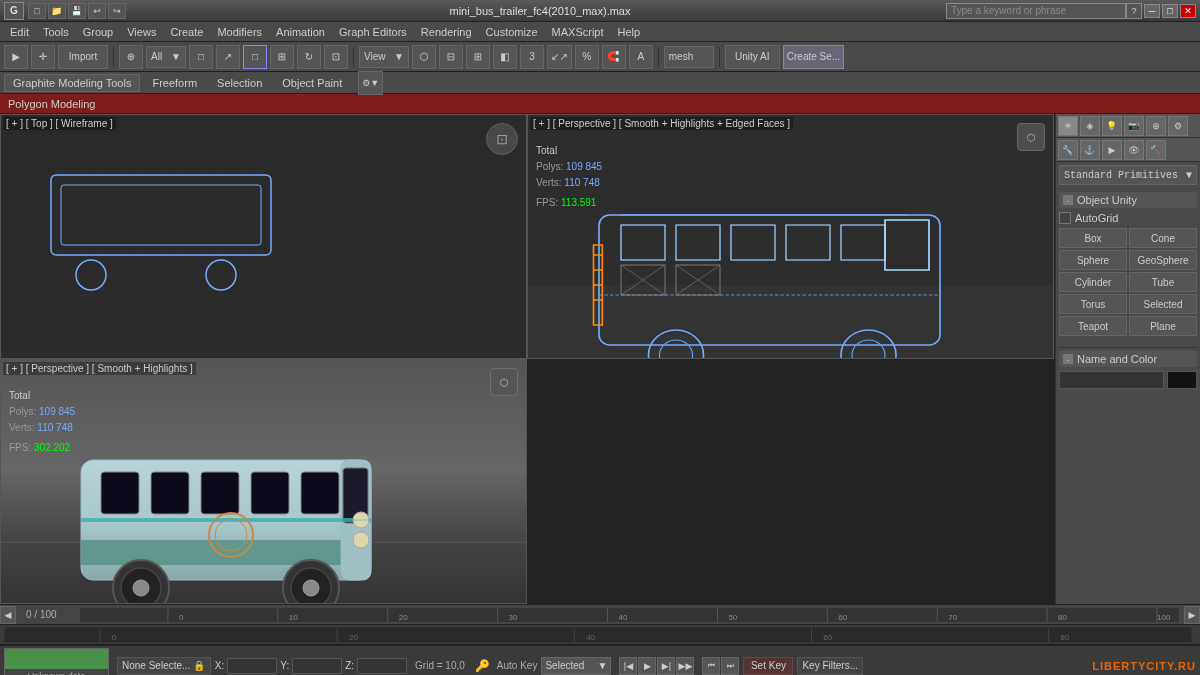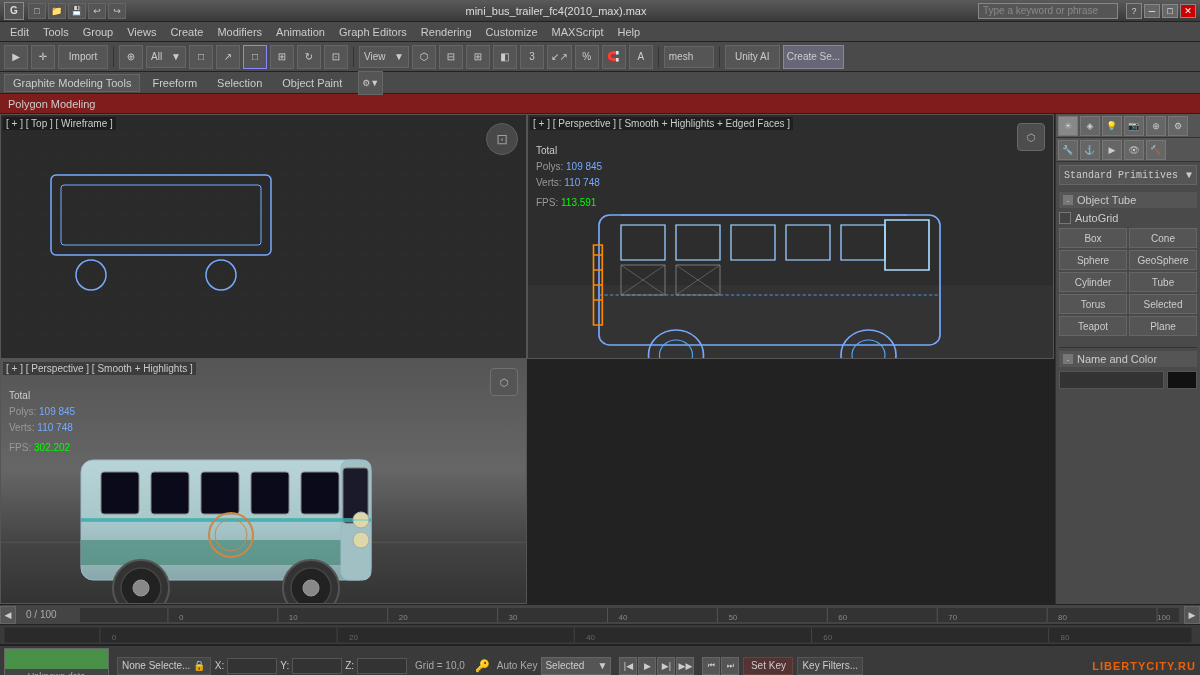--- a/index.html
+++ b/index.html
@@ -123,21 +123,21 @@
   </div>
 
   <div style="display:flex;gap:2px;margin-right:8px;">
     <div style="width:18px;height:16px;background:#555;border:1px solid #666;display:flex;align-items:center;justify-content:center;font-size:9px;color:#ccc;">□</div>
     <div style="width:18px;height:16px;background:#555;border:1px solid #666;display:flex;align-items:center;justify-content:center;font-size:9px;color:#ccc;">📁</div>
     <div style="width:18px;height:16px;background:#555;border:1px solid #666;display:flex;align-items:center;justify-content:center;font-size:9px;color:#ccc;">💾</div>
     <div style="width:18px;height:16px;background:#555;border:1px solid #666;display:flex;align-items:center;justify-content:center;font-size:9px;color:#ccc;">↩</div>
     <div style="width:18px;height:16px;background:#555;border:1px solid #666;display:flex;align-items:center;justify-content:center;font-size:9px;color:#ccc;">↪</div>
   </div>
   <div class="title">mini_bus_trailer_fc4(2010_max).max</div>
-  <div style="background:#555;border:1px solid #888;height:16px;width:140px;font-size:10px;color:#aaa;padding:0 4px;display:flex;align-items:center;margin-right:8px;">
+  <div style="background:#555;border:1px solid #888;height:16px;width:180px;font-size:10px;color:#aaa;padding:0 4px;display:flex;align-items:center;">
     <span style="opacity:0.6;">Type a keyword or phrase</span>
   </div>
 
   <div style="display:flex;gap:2px;align-items:center;">
     <div style="width:16px;height:16px;background:#555;border:1px solid #888;display:flex;align-items:center;justify-content:center;font-size:9px;color:#ccc;">?</div>
     <div class="win-btn">─</div>
     <div class="win-btn">□</div>
     <div class="win-btn close">✕</div>
   </div>
 </div>
@@ -399,21 +399,21 @@
     <div style="padding:3px;">
       <div class="rp-dropdown">
         <span>Standard Primitives</span>
         <span>▼</span>
       </div>
     </div>
 
     <div style="padding:0 3px 3px;">
       <div class="rp-section-header">
         <div class="rp-section-collapse">-</div>
-        <span>Object Tube</span>
+        <span>Object Unity</span>
       </div>
 
       <div class="rp-checkbox-row">
         <div class="rp-checkbox"></div>
         <span>AutoGrid</span>
       </div>
 
       <div class="btn-grid">
         <div class="rp-btn">Box</div>
         <div class="rp-btn">Cone</div>

